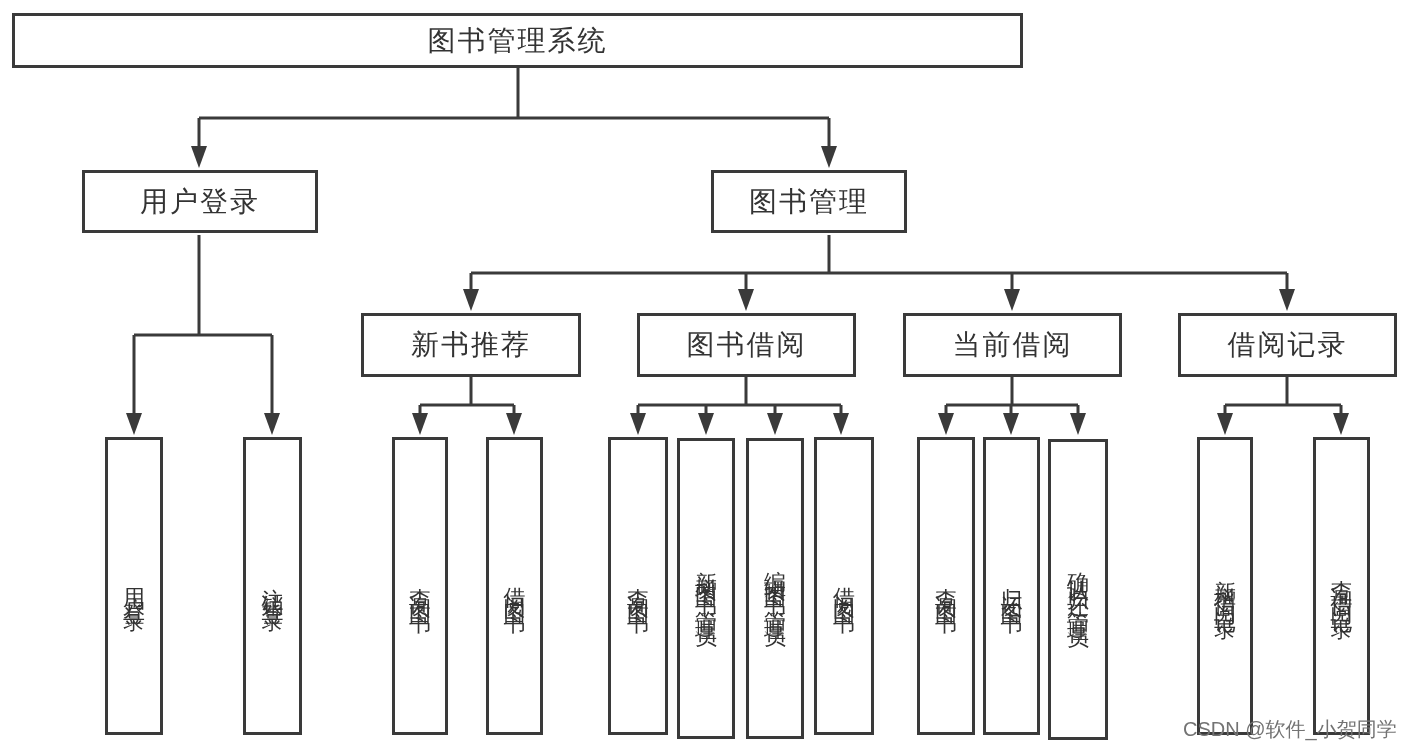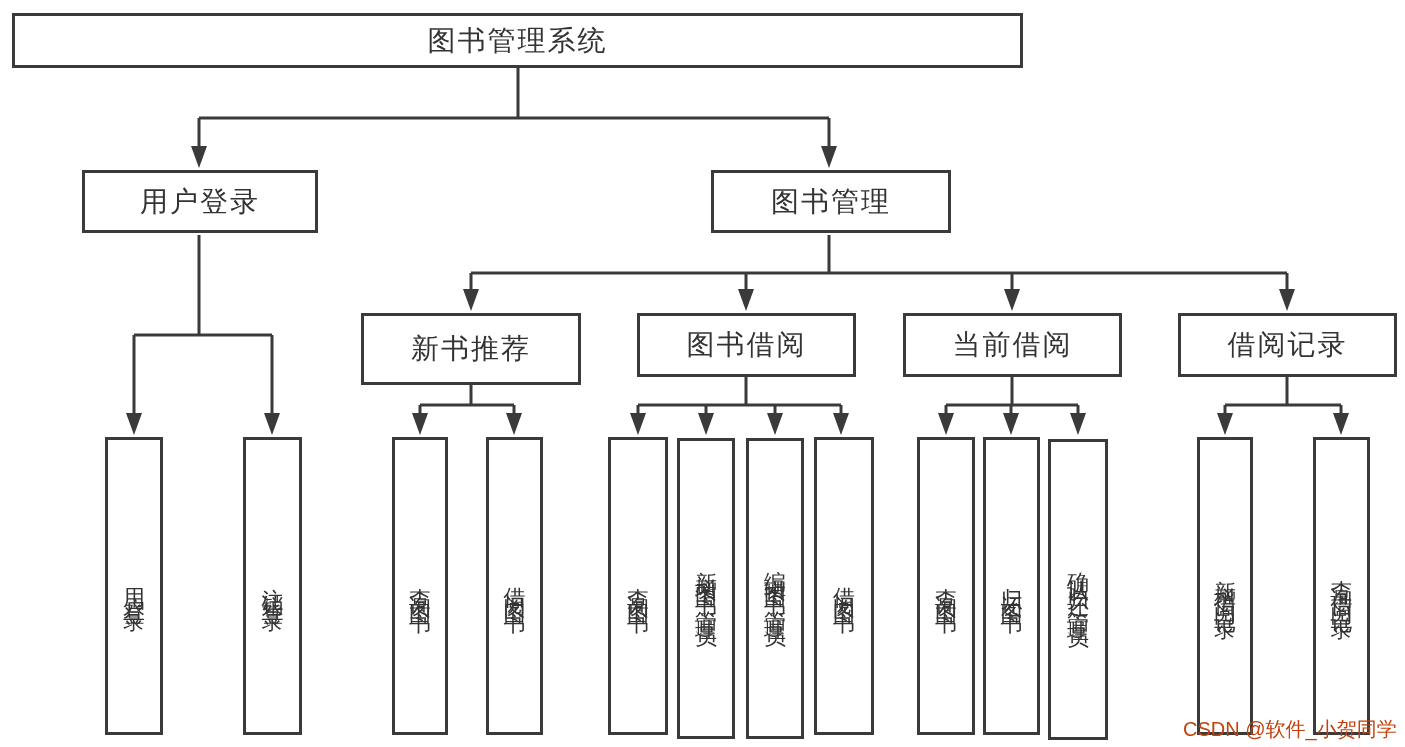--- a/index.html
+++ b/index.html
@@ -41,21 +41,21 @@
     line-height: 1;
     color: #333333;
     white-space: nowrap;
   }
   .watermark {
     position: absolute;
     left: 1183px;
     top: 716px;
     z-index: 3;
     font-size: 20px;
-    color: #c2410c;
+    color: #737373;
     white-space: nowrap;
   }
 </style>
 </head>
 <body>
 
 <div class="stage">
 
   <svg class="wires" width="1405" height="747" viewBox="0 0 1405 747">
     <g fill="none" stroke="#3a3a3a" stroke-width="3">
@@ -90,25 +90,25 @@
     </g>
   </svg>
 
   <div class="box" style="left:12px; top:13px; width:1011px; height:55px;">
     <span class="hlabel">图书管理系统</span>
   </div>
 
   <div class="box" style="left:82px; top:170px; width:236px; height:63px;">
     <span class="hlabel">用户登录</span>
   </div>
-  <div class="box" style="left:711px; top:170px; width:240px; height:63px;">
+  <div class="box" style="left:711px; top:170px; width:196px; height:63px;">
     <span class="hlabel">图书管理</span>
   </div>
 
-  <div class="box" style="left:361px; top:313px; width:220px; height:72px;">
+  <div class="box" style="left:361px; top:313px; width:220px; height:64px;">
     <span class="hlabel">新书推荐</span>
   </div>
   <div class="box" style="left:637px; top:313px; width:219px; height:64px;">
     <span class="hlabel">图书借阅</span>
   </div>
   <div class="box" style="left:903px; top:313px; width:219px; height:64px;">
     <span class="hlabel">当前借阅</span>
   </div>
   <div class="box" style="left:1178px; top:313px; width:219px; height:64px;">
     <span class="hlabel">借阅记录</span>

